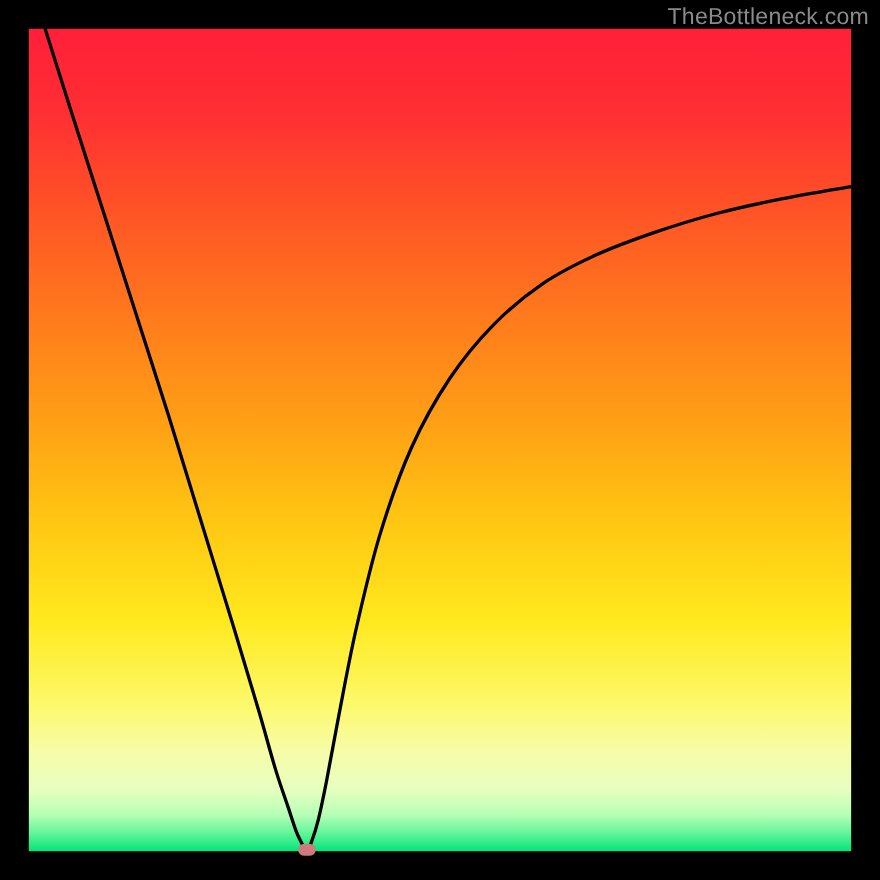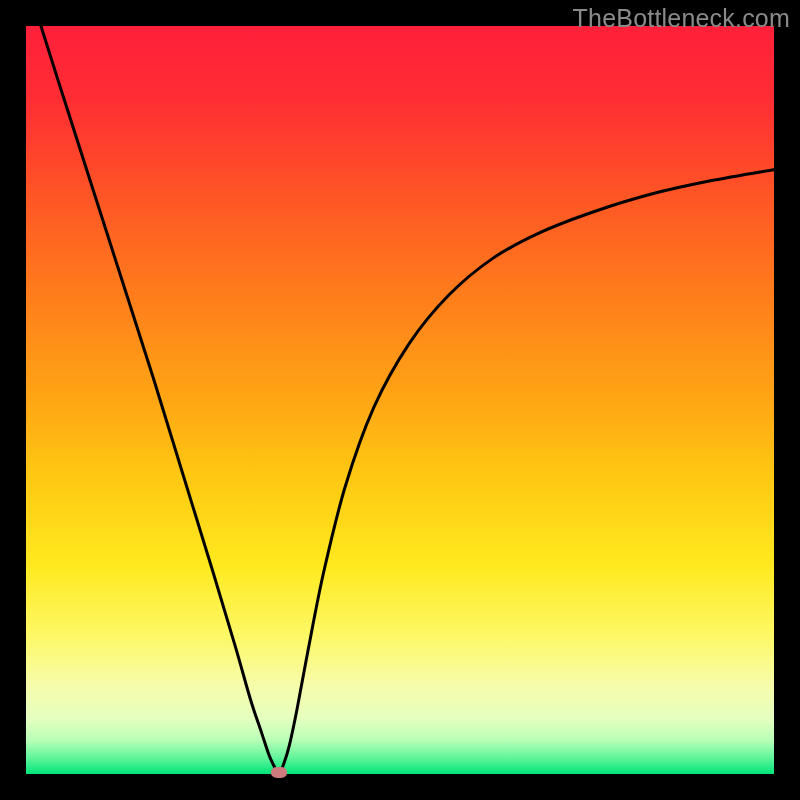--- a/index.html
+++ b/index.html
@@ -24,21 +24,21 @@
     left: 0;
     top: 0;
     width: 748px;
     height: 748px;
   }
   .watermark {
     position: absolute;
     top: 4px;
     right: 10px;
     color: #8a8a8a;
-    font-size: 25px;
+    font-size: 21px;
     font-weight: 500;
     letter-spacing: 0.2px;
   }
   .marker {
     position: absolute;
     width: 16px;
     height: 11px;
     border-radius: 6px / 5px;
     background: #cf7a7c;
   }

